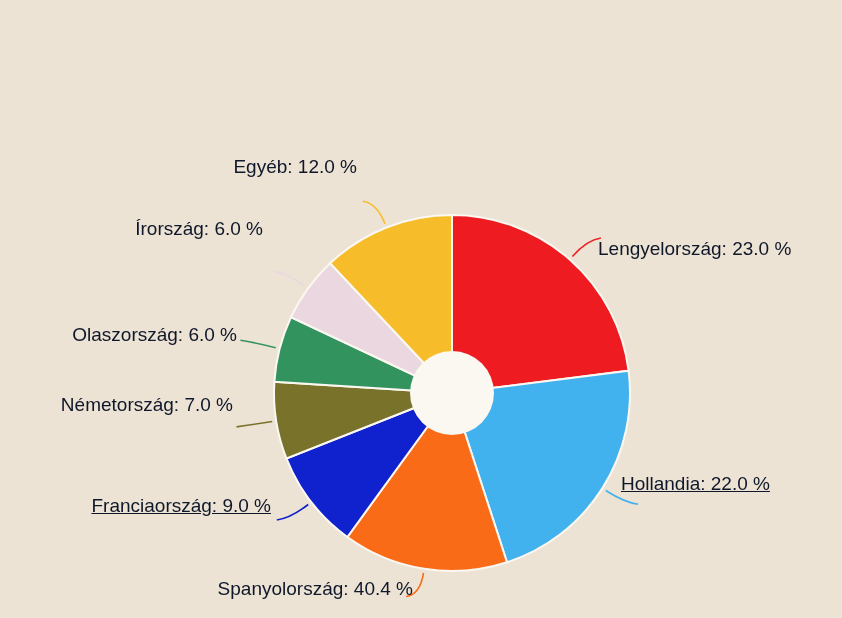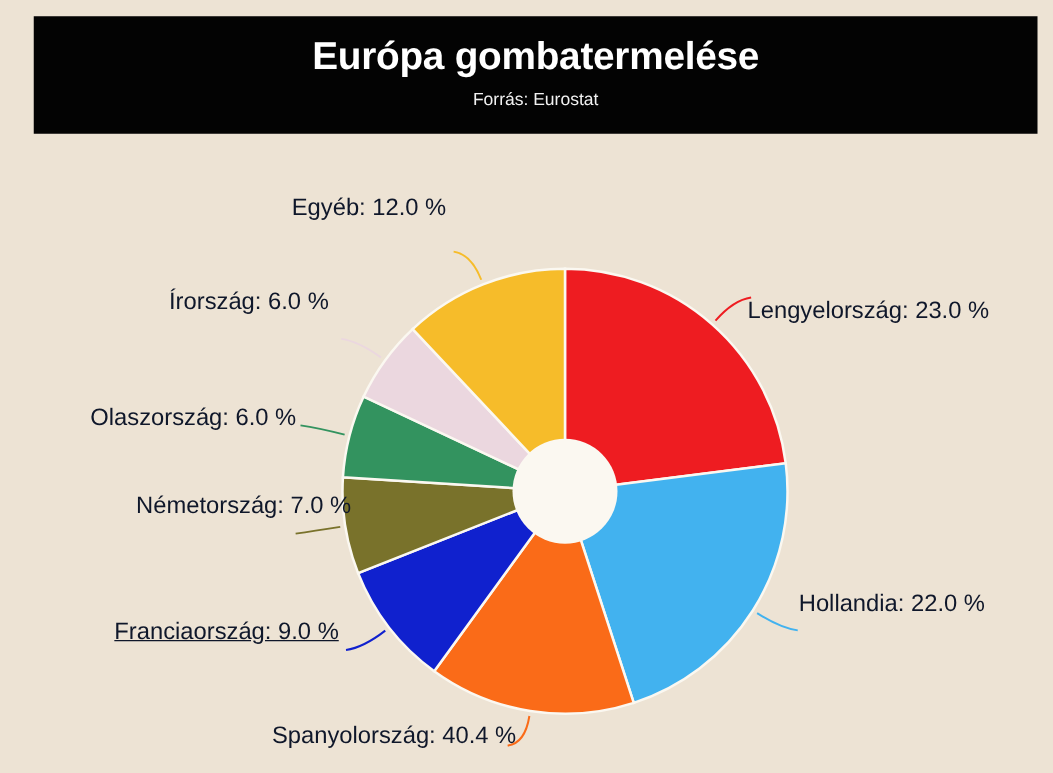--- a/index.html
+++ b/index.html
@@ -78,24 +78,20 @@
     white-space: nowrap;
   }
   .label-right { text-align: left; }
   .label-left  { text-align: right; }
 </style>
 </head>
 <body>
 
 <div id="stage">
 
-  <div id="header-bar">
-    <div id="chart-title">Európa gombatermelése</div>
-    <div id="chart-source">Forrás: Eurostat</div>
-  </div>
 
   <div id="plot-area">
     <svg id="donut-svg" viewBox="0 0 842 511">
       <g id="slices-group">
           <path d="M 452 286 L 452.00 108.00 A 178 178 0 0 1 628.60 263.69 Z" fill="#ee1c21" stroke="#fbf8f1" stroke-width="2"></path>
           <path d="M 452 286 L 628.60 263.69 A 178 178 0 0 1 507.01 455.29 Z" fill="#42b2ef" stroke="#fbf8f1" stroke-width="2"></path>
           <path d="M 452 286 L 507.01 455.29 A 178 178 0 0 1 347.37 430.01 Z" fill="#fa6b18" stroke="#fbf8f1" stroke-width="2"></path>
           <path d="M 452 286 L 347.37 430.01 A 178 178 0 0 1 286.50 351.53 Z" fill="#1021ce" stroke="#fbf8f1" stroke-width="2"></path>
           <path d="M 452 286 L 286.50 351.53 A 178 178 0 0 1 274.35 274.82 Z" fill="#79722b" stroke="#fbf8f1" stroke-width="2"></path>
           <path d="M 452 286 L 274.35 274.82 A 178 178 0 0 1 290.94 210.21 Z" fill="#33935f" stroke="#fbf8f1" stroke-width="2"></path>
@@ -109,23 +105,23 @@
           <path d="M 308.2 397.5 Q 290.8 411.0 276.8 413.0" fill="none" stroke="#1021ce" stroke-width="1.6"></path>
           <path d="M 272.2 314.5 Q 250.5 317.9 236.5 319.9" fill="none" stroke="#79722b" stroke-width="1.6"></path>
           <path d="M 275.7 240.7 Q 254.4 235.3 240.4 233.3" fill="none" stroke="#33935f" stroke-width="1.6"></path>
           <path d="M 304.8 179.0 Q 287.0 166.1 273.0 164.1" fill="none" stroke="#ebd7df" stroke-width="1.6"></path>
           <path d="M 385.0 116.8 Q 376.9 96.3 362.9 94.3" fill="none" stroke="#f6bc2a" stroke-width="1.6"></path>
         </g>
       <circle id="donut-hole" cx="452" cy="286" r="42" fill="#fbf8f1"></circle>
     </svg>
     <div id="labels-group">
         <div class="slice-label label-right" style="top: 82px; left: 598px; margin-top: 48px;">Lengyelország: 23.0 %</div>
-        <div class="slice-label label-right" style="top: 365px; left: 639px;">Hollandia: 22.0 %</div>
+        <div class="slice-label label-right" style="top: 365px; left: 621px; text-decoration: underline;">Hollandia: 22.0 %</div>
         <div class="slice-label label-left" style="top: 470px; left: 0px; width: 413px;">Spanyolország: 40.4 %</div>
         <div class="slice-label label-left" style="top: 387px; left: 0px; width: 271px; text-decoration: underline;">Franciaország: 9.0 %</div>
-        <div class="slice-label label-left" style="top: 286px; left: 0px; width: 233px; padding-left: 48px;">Németország: 7.0 %</div>
+        <div class="slice-label label-left" style="top: 286px; left: 0px; width: 233px;">Németország: 7.0 %</div>
         <div class="slice-label label-left" style="top: 216px; left: 0px; width: 237px;">Olaszország: 6.0 %</div>
-        <div class="slice-label label-left" style="top: 123px; left: 0px; width: 263px;">Írország: 6.0 %</div>
+        <div class="slice-label label-left" style="top: 110px; left: 0px; width: 263px;">Írország: 6.0 %</div>
         <div class="slice-label label-left" style="top: 48px; left: 0px; width: 357px;">Egyéb: 12.0 %</div>
       </div>
   </div>
 
 </div>
 
 </body></html>

